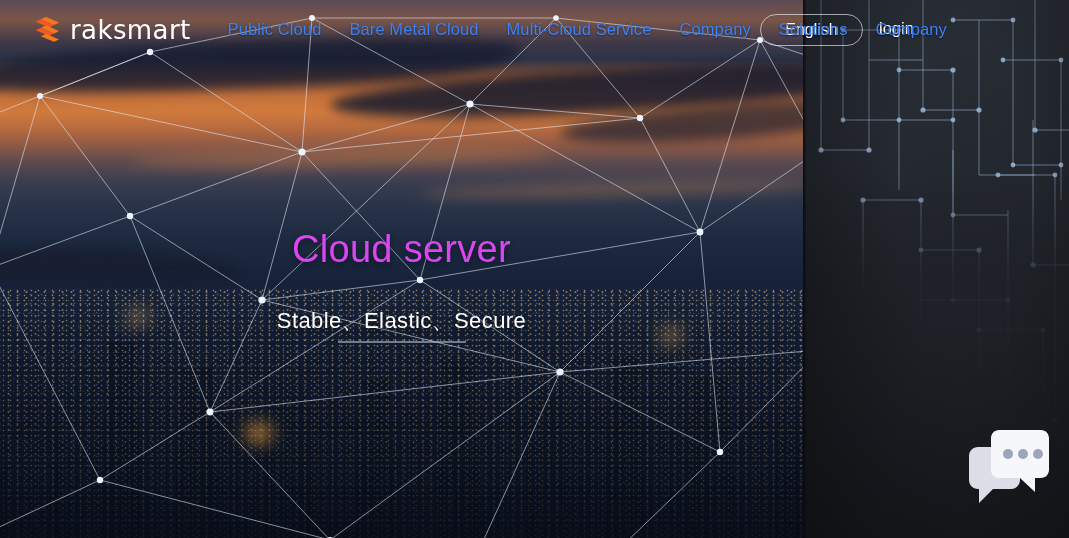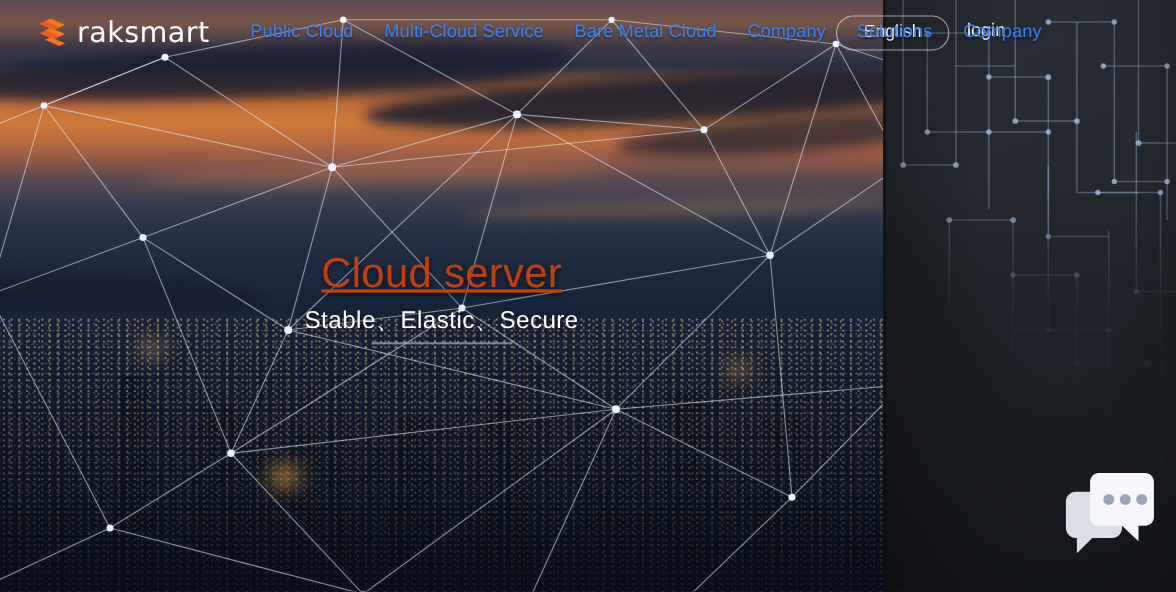--- a/index.html
+++ b/index.html
@@ -198,27 +198,26 @@
   }
 
   
   .hero-content {
     position:absolute; left: 0; top: 0; width: 803px; height: 538px;
     z-index: 30;
     display:flex; flex-direction: column; align-items:center;
   }
   .hero-title {
     margin-top: 228px;
-    color:#c2410c; font-size: 38px; font-weight: 400;
+    color:#d946ef; font-size: 38px; font-weight: 400;
     letter-spacing: .3px;
     text-shadow: 0 2px 6px rgba(0,0,0,0.45);
-    text-decoration: underline;
   }
   .hero-sub {
-    margin-top: 5px;
+    margin-top: 35px;
     color:#ffffff; font-size: 22px; font-weight: 400;
     letter-spacing: .4px;
     text-shadow: 0 2px 5px rgba(0,0,0,0.5);
   }
   .live-chat {
     margin-top: 30px;
     width: 115px; height: 44px;
     background:#F47B20; border:none; border-radius: 22px;
     color:#ffffff; font-size: 15px; letter-spacing: .6px;
     font-family: "Liberation Sans", sans-serif;
@@ -449,22 +448,22 @@
         <path d="M10.5 4.6 L24.5 10.6 L19 13.2 L5 7.2 Z" fill="#F05A22"></path>
         <path d="M16 11 L30 17 L24.5 19.6 L10.5 13.6 Z" fill="#F4781E"></path>
         <path d="M10.5 13.6 L24.5 19.6 L19 22.2 L5 16.2 Z" fill="#F05A22"></path>
         <path d="M16 20 L30 26 L24.5 28.6 L10.5 22.6 Z" fill="#F4781E"></path>
       </svg>
       <span class="logo-text">raksmart</span>
     </div>
 
     <nav class="nav">
       <span class="nav-item">Public Cloud</span>
+      <span class="nav-item">Bare Metal Cloud</span>
       <span class="nav-item">Multi-Cloud Service</span>
-      <span class="nav-item">Bare Metal Cloud</span>
       <span class="nav-item">Company</span>
       <span class="nav-item">Solutions</span>
       <span class="nav-item">Company</span>
     </nav>
   </div>
 
   <div class="hdr-right">
     <div class="lang-pill">
       <span>English</span>
     </div>

